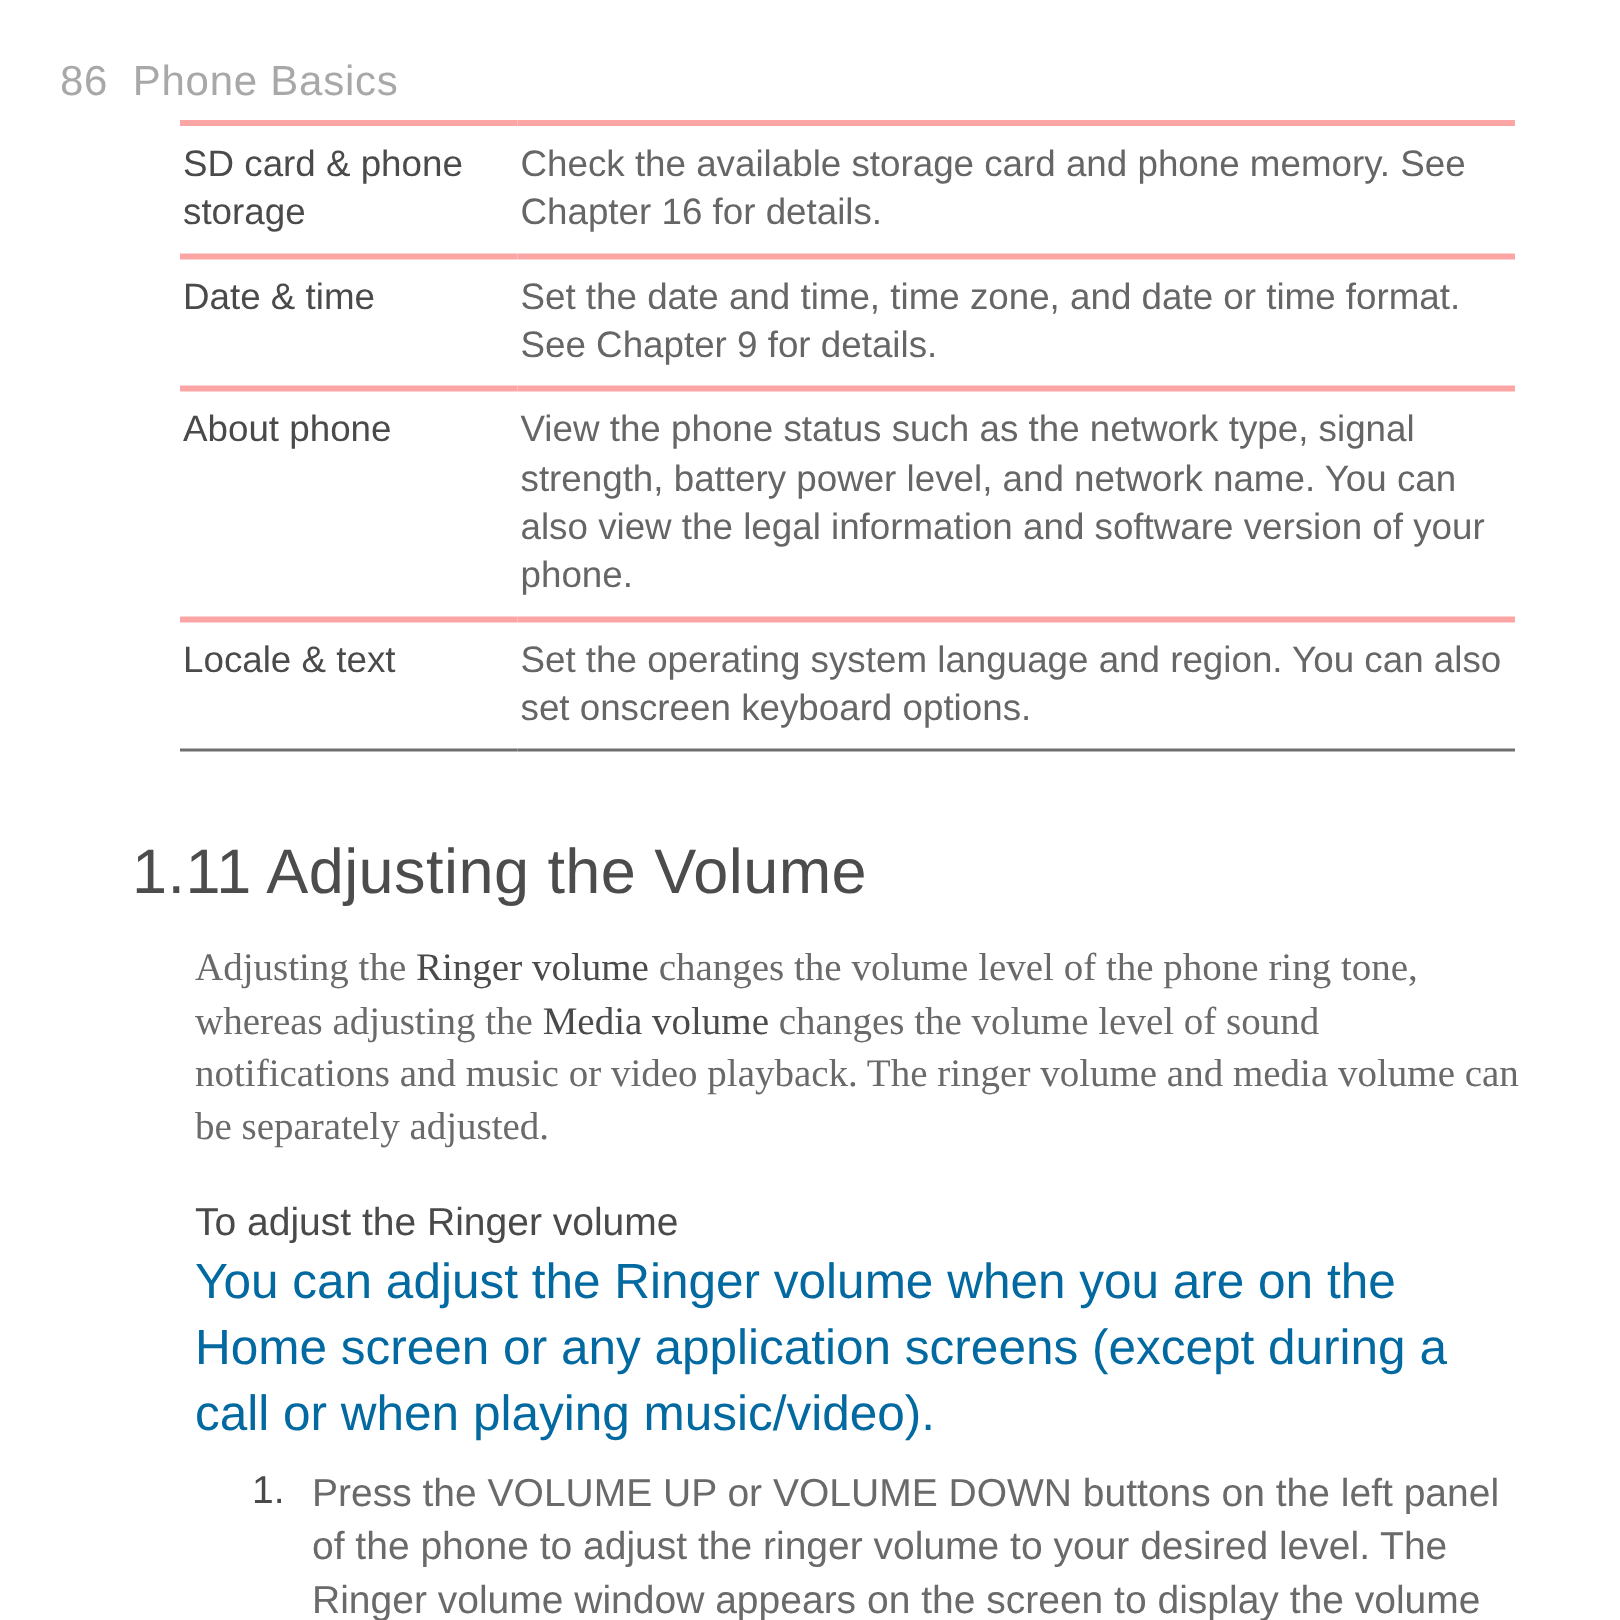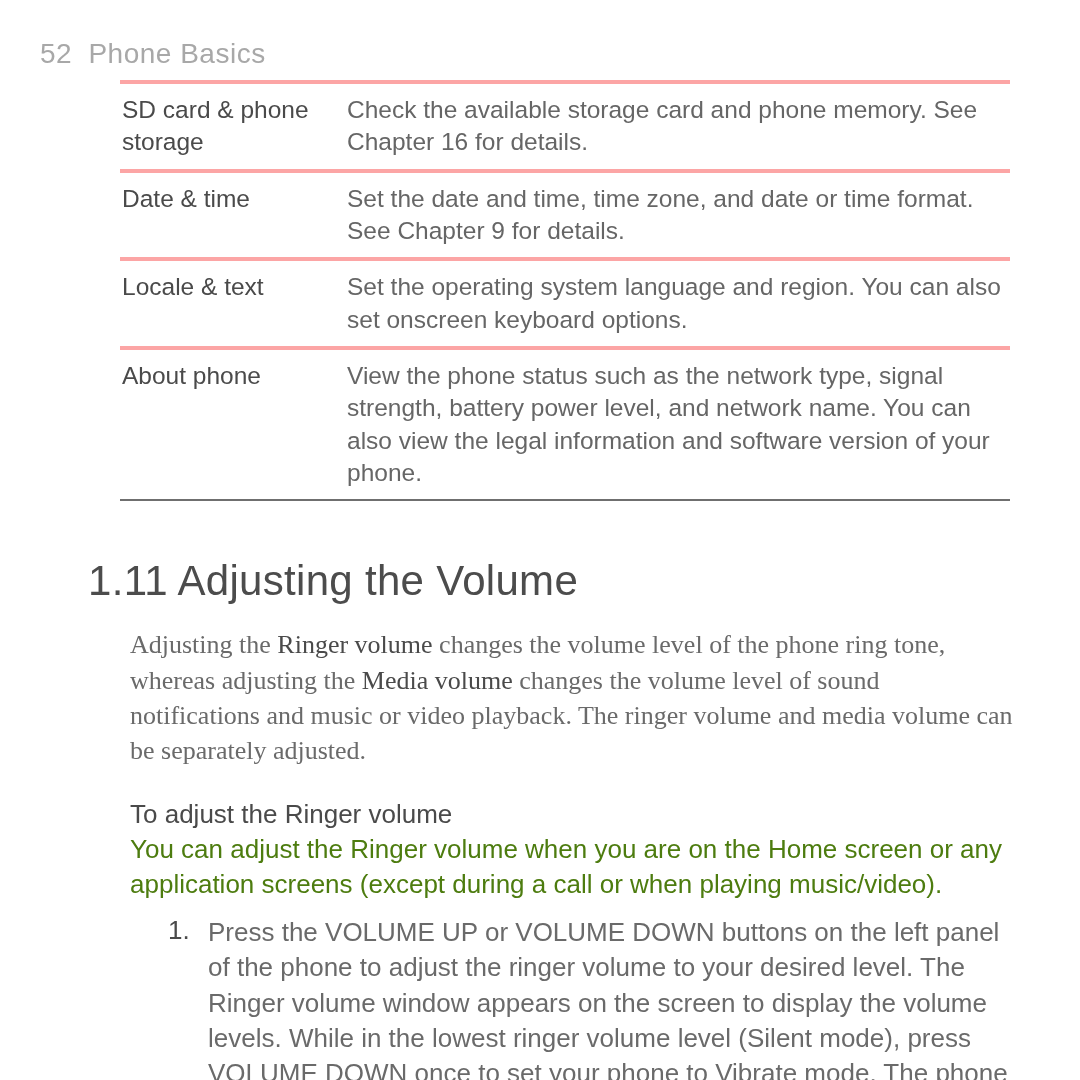--- a/index.html
+++ b/index.html
@@ -71,23 +71,23 @@
   .body-para .bold { color: #4a4a4a; font-weight: 400; }
 
   .sub-heading {
     font-size: 26px;
     color: #4a4a4a;
     font-weight: 400;
     margin-top: 30px;
     margin-bottom: 2px;
   }
   .sub-para {
-    font-size: 26px;
+    font-size: 33px;
     line-height: 1.34;
-    color: #4d7c0f;
+    color: #0369a1;
     font-weight: 300;
   }
 
   .ol-item {
     display: flex;
     margin-top: 14px;
     margin-left: 38px;
     width: 855px;
   }
   .ol-num {
@@ -105,41 +105,41 @@
     color: #6a6a6a;
     font-weight: 300;
   }
 </style>
 </head>
 <body>
 
 <div class="page">
 
   <div class="header">
-    <span class="pagenum">52</span>
+    <span class="pagenum">86</span>
     <span>Phone Basics</span>
   </div>
 
   <table class="settings-table">
     <tbody>
         <tr>
       <td class="setting-name">SD card &amp; phone storage</td>
       <td class="setting-desc">Check the available storage card and phone memory. See Chapter 16 for details.</td>
     </tr>
     <tr>
       <td class="setting-name">Date &amp; time</td>
       <td class="setting-desc">Set the date and time, time zone, and date or time format. See Chapter 9 for details.</td>
     </tr>
     <tr>
+      <td class="setting-name">About phone</td>
+      <td class="setting-desc">View the phone status such as the network type, signal strength, battery power level, and network name. You can also view the legal information and software version of your phone.</td>
+    </tr>
+    <tr>
       <td class="setting-name">Locale &amp; text</td>
       <td class="setting-desc">Set the operating system language and region. You can also set onscreen keyboard options.</td>
-    </tr>
-    <tr>
-      <td class="setting-name">About phone</td>
-      <td class="setting-desc">View the phone status such as the network type, signal strength, battery power level, and network name. You can also view the legal information and software version of your phone.</td>
     </tr>
   </tbody>
     </table>
 
   <h2 class="section-heading">1.11  Adjusting the Volume</h2>
 
   <div class="body-block">
     <p class="body-para">
       <span>Adjusting the </span><span class="bold">Ringer volume</span><span> changes the volume level of the phone ring tone, whereas adjusting the </span><span class="bold">Media volume</span><span> changes the volume level of sound notifications and music or video playback. The ringer volume and media volume can be separately adjusted.</span>
     </p>

